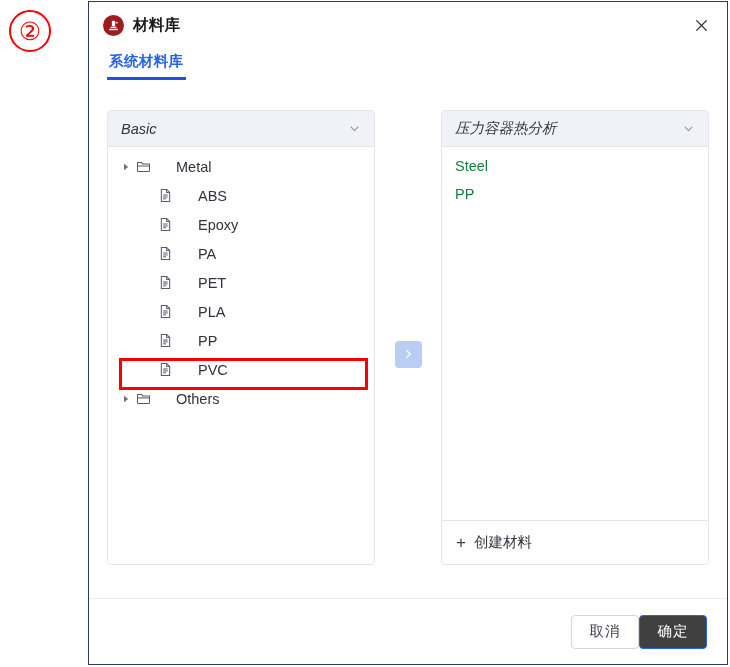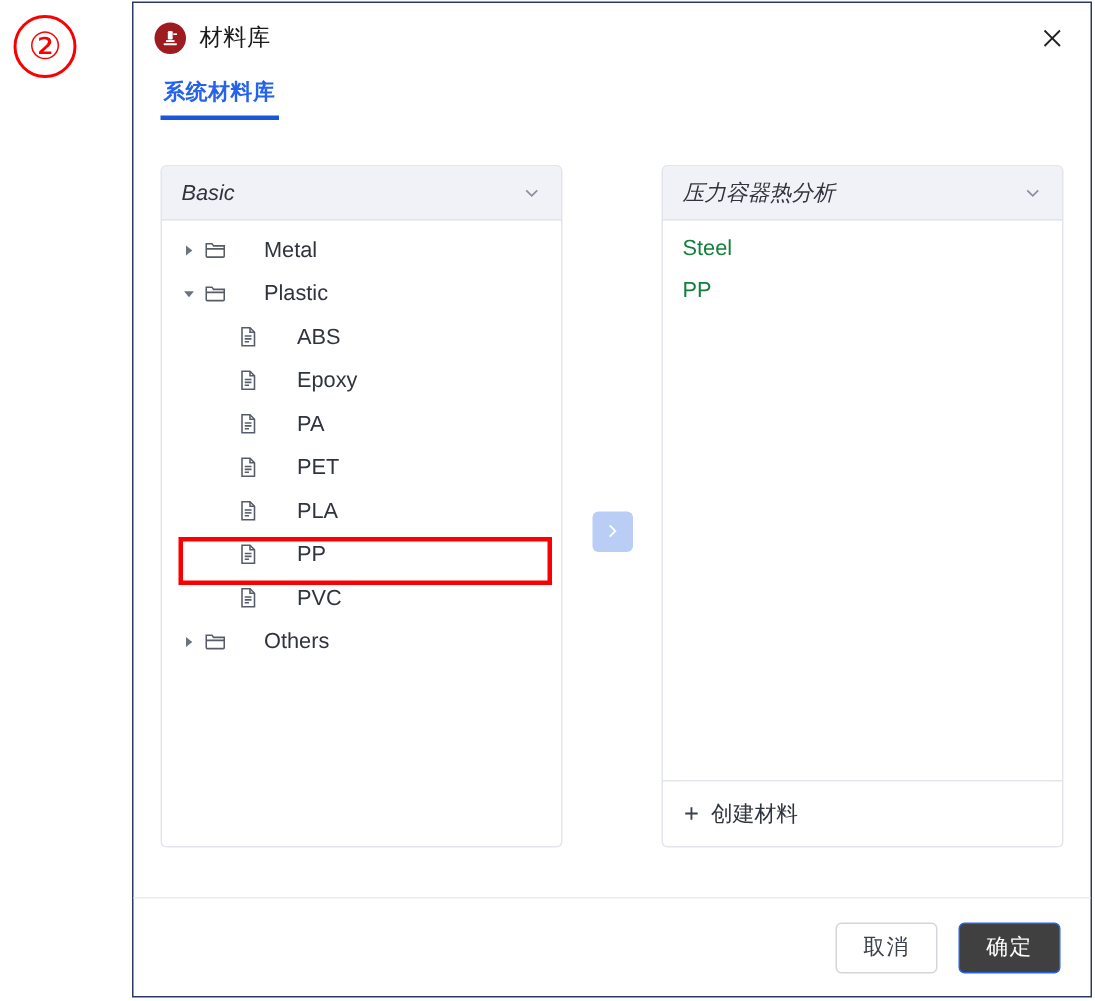--- a/index.html
+++ b/index.html
@@ -60,20 +60,21 @@
     align-items: center;
     justify-content: center;
     flex: 0 0 21px;
     margin-right: 9px;
   }
   .app-icon svg { display: block; }
   .dialog-title {
     font-size: 15.5px;
     color: #1a1a1a;
     letter-spacing: 0.3px;
+    font-weight: bold;
   }
   .close-btn {
     position: absolute;
     right: 14px;
     top: 11px;
     width: 24px;
     height: 24px;
     display: flex;
     align-items: center;
     justify-content: center;
@@ -242,21 +243,20 @@
   }
 
   
   .dialog-footer {
     flex: 0 0 66px;
     border-top: 1px solid #ececef;
     display: flex;
     align-items: center;
     justify-content: flex-end;
     padding-right: 20px;
-    gap: 14px;
   }
   .btn {
     height: 34px;
     min-width: 68px;
     border-radius: 4px;
     font-size: 14.5px;
     display: flex;
     align-items: center;
     justify-content: center;
     cursor: pointer;
@@ -334,34 +334,20 @@
           </span>
           <span class="node-icon">
             <svg width="15" height="15" viewBox="0 0 18 18" stroke="currentColor" stroke-width="1.25" fill="none">
               <path d="M1.8 4.2 h4.6 l1.3 1.7 h8.5 v8.1 a0.9 0.9 0 0 1 -0.9 0.9 h-12.6 a0.9 0.9 0 0 1 -0.9 -0.9 z"></path>
               <line x1="1.8" y1="8.3" x2="16.2" y2="8.3"></line>
             </svg>
           </span>
           <span class="tree-label">Metal</span>
         </div>
 
-        <div class="tree-row">
-          <span class="caret">
-            <svg width="8" height="8" viewBox="0 0 8 8" fill="currentColor">
-                <polygon points="0.7,2.2 7.3,2.2 4,6.2"></polygon>
-              </svg>
-          </span>
-          <span class="node-icon">
-            <svg width="15" height="15" viewBox="0 0 18 18" stroke="currentColor" stroke-width="1.25" fill="none">
-              <path d="M1.8 4.2 h4.6 l1.3 1.7 h8.5 v8.1 a0.9 0.9 0 0 1 -0.9 0.9 h-12.6 a0.9 0.9 0 0 1 -0.9 -0.9 z"></path>
-              <line x1="1.8" y1="8.3" x2="16.2" y2="8.3"></line>
-            </svg>
-          </span>
-          <span class="tree-label">Plastic</span>
-        </div>
 
         <div class="tree-row depth1">
           <span class="indent"></span>
           <span class="caret spacer"></span>
           <span class="node-icon">
             <svg width="15" height="15" viewBox="0 0 18 18" stroke="currentColor" stroke-width="1.25" fill="none">
               <path d="M4 1.8 h6.4 l3.6 3.6 v10.8 h-10 z"></path>
               <polyline points="10.4,1.8 10.4,5.4 14,5.4"></polyline>
               <line x1="6.2" y1="8.4" x2="11.6" y2="8.4"></line>
               <line x1="6.2" y1="10.7" x2="11.6" y2="10.7"></line>

